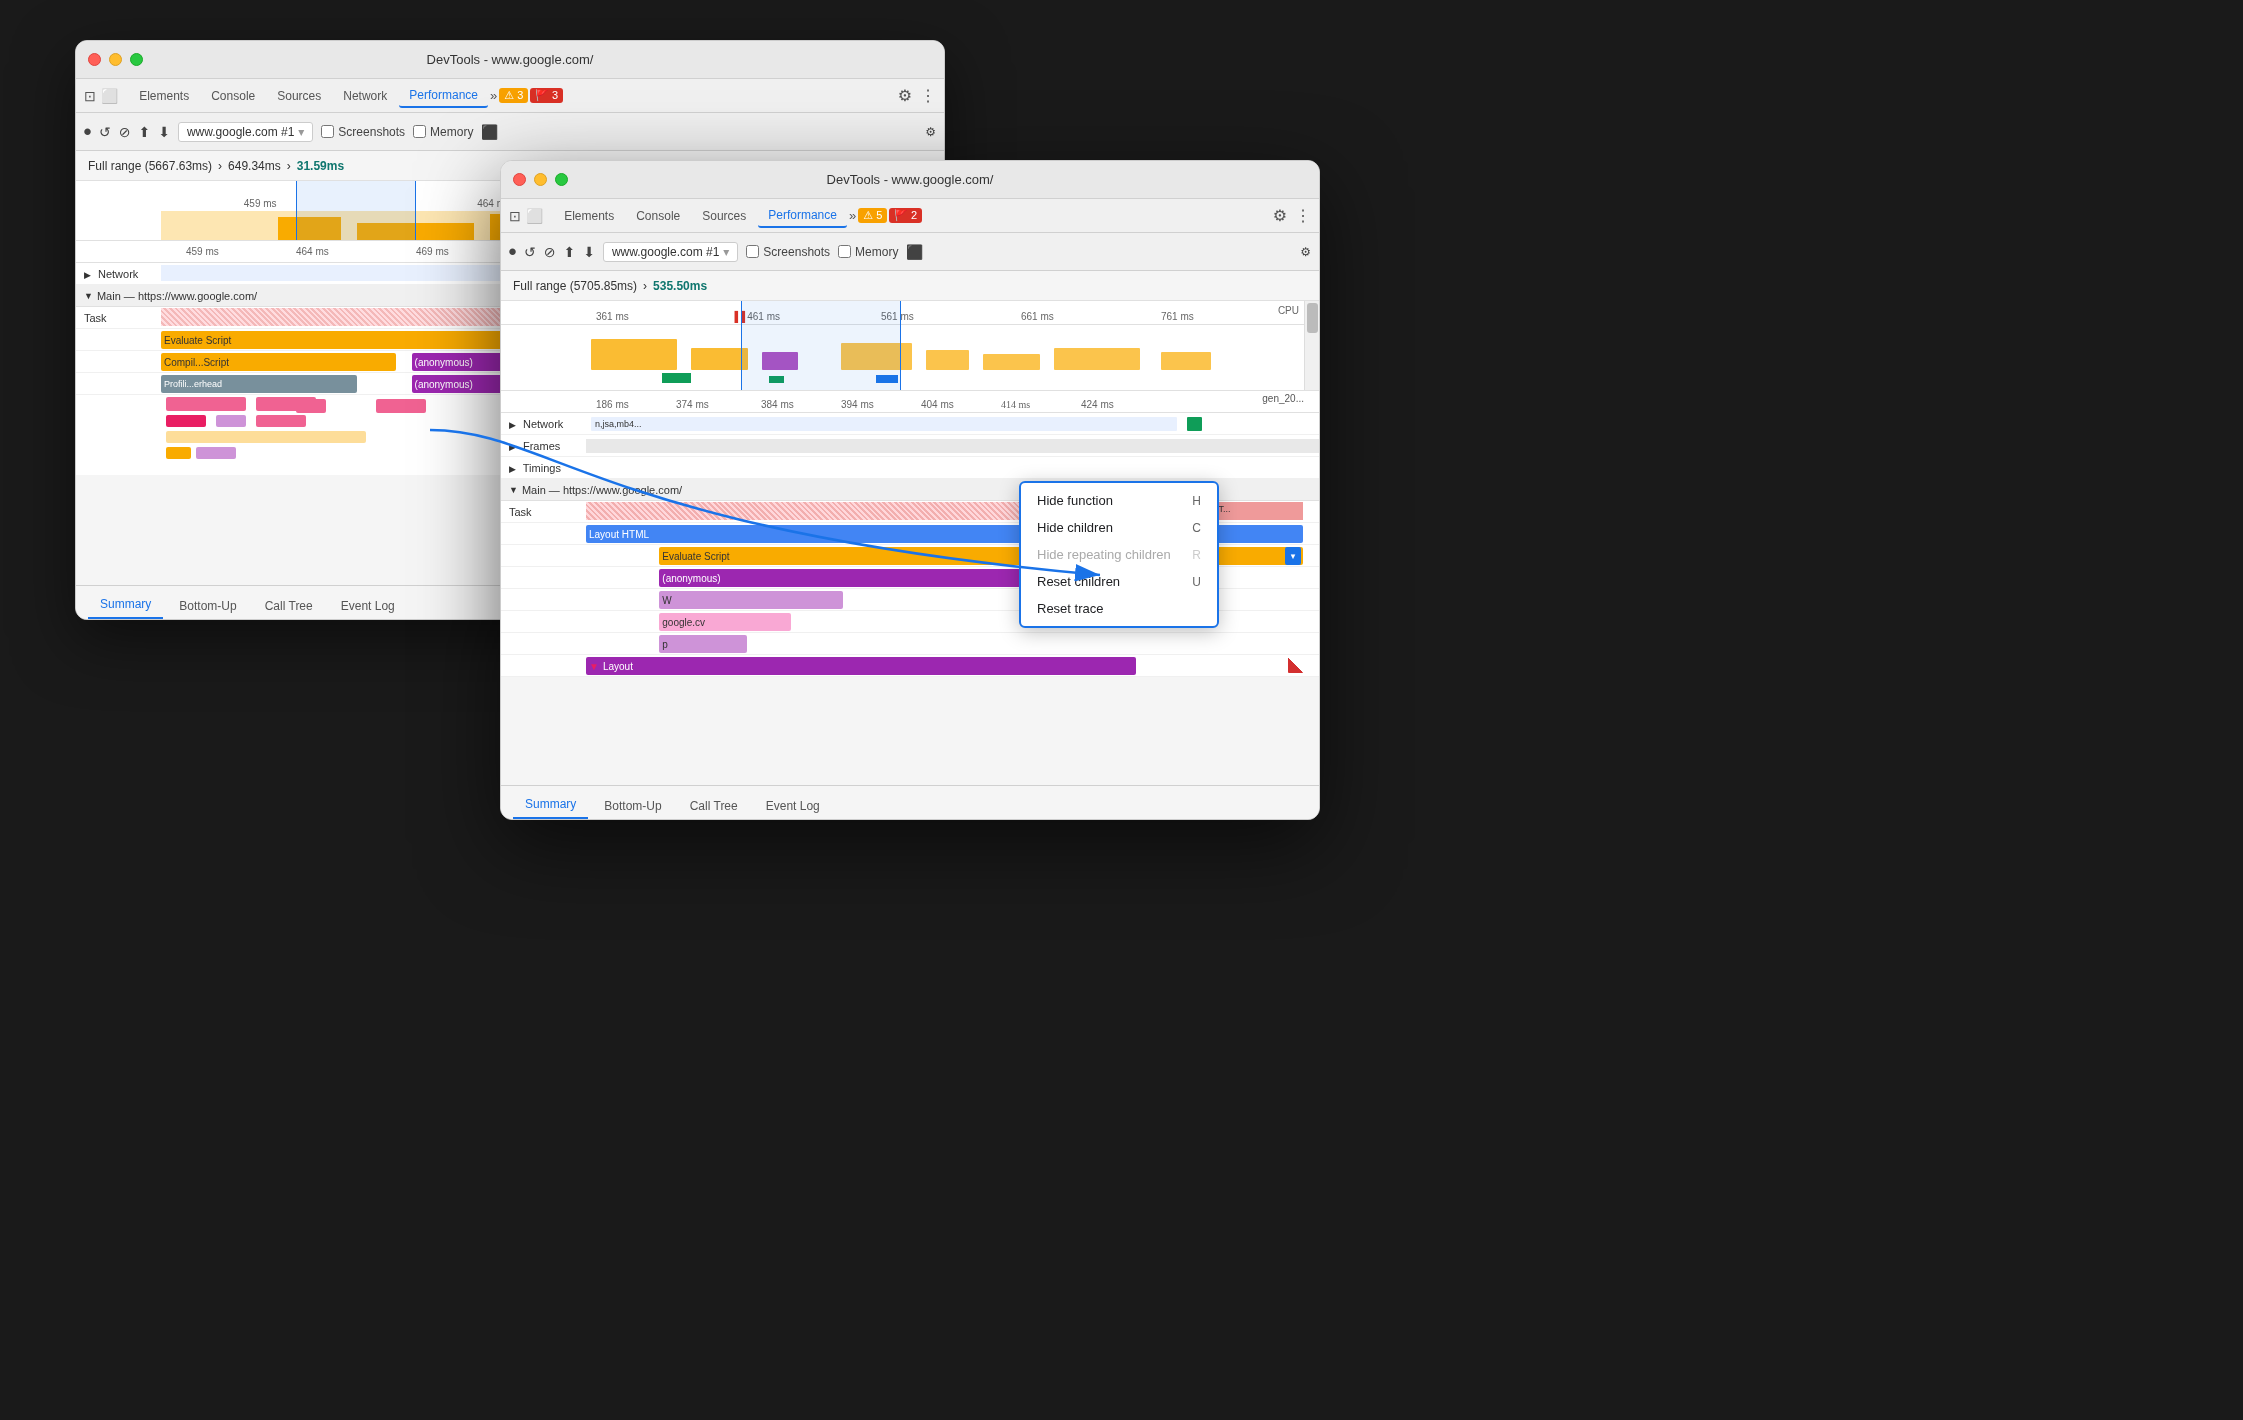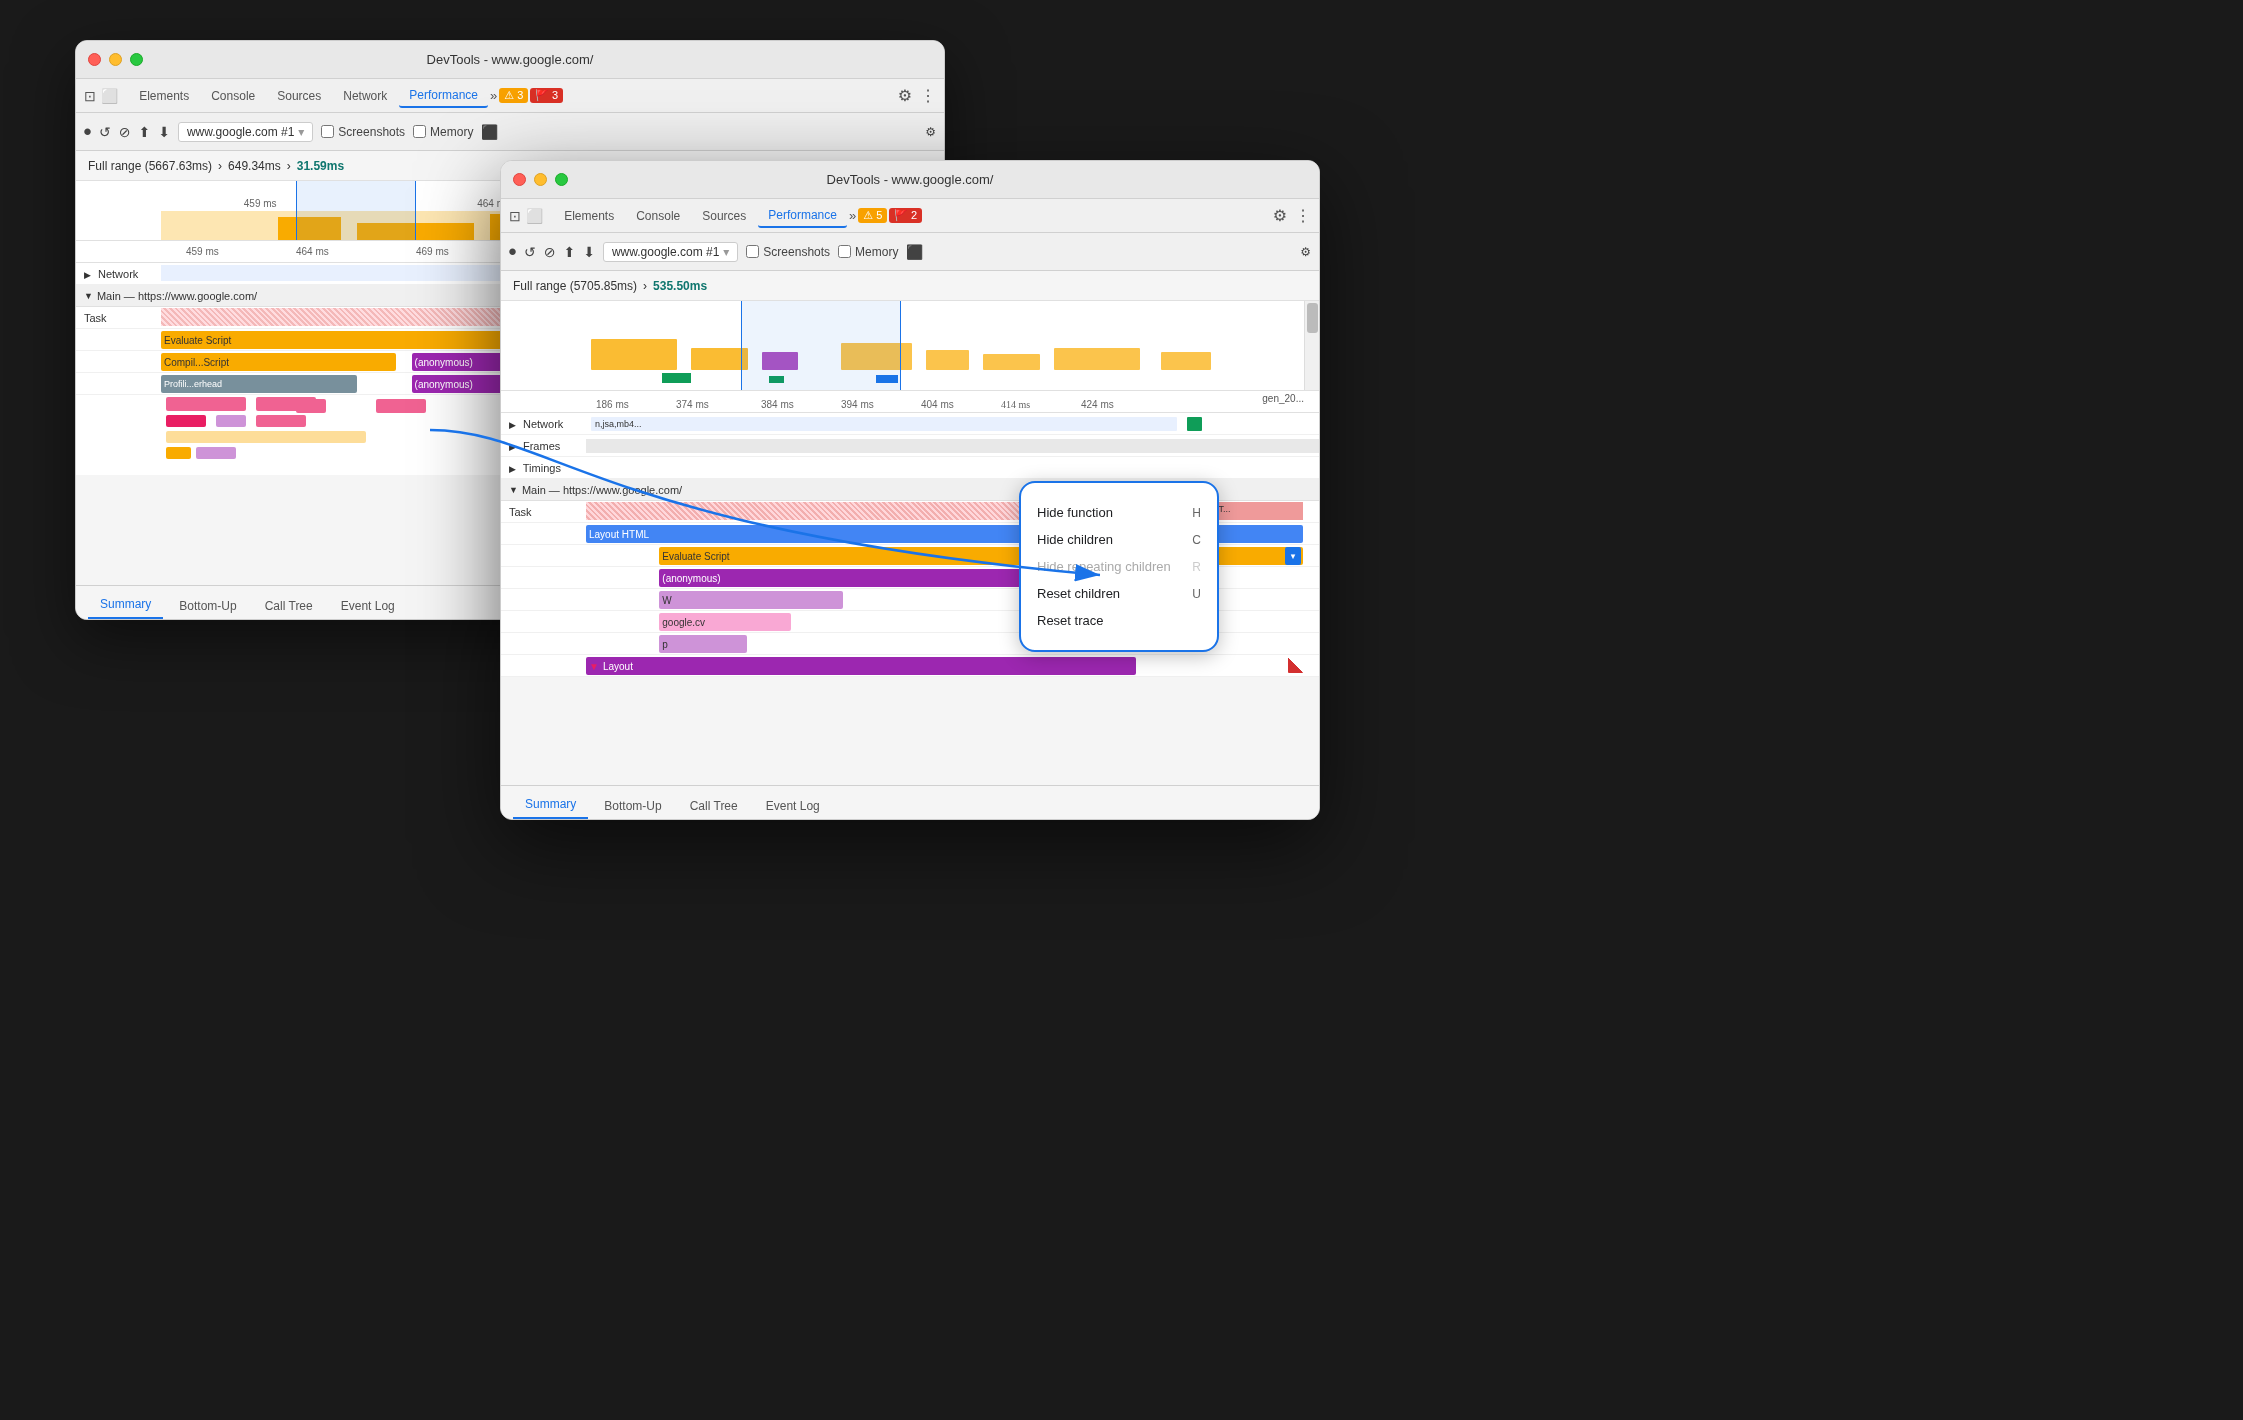--- a/index.html
+++ b/index.html
@@ -212,23 +212,23 @@
     .bottom-tab.active {
       color: #1a73e8;
       border-bottom: 2px solid #1a73e8;
     }
 
     
     .context-menu {
       position: absolute;
       background: white;
       border: 2px solid #1a73e8;
-      border-radius: 16px;
+      border-radius: 6px;
       box-shadow: 0 4px 20px rgba(0,0,0,0.25);
-      padding: 16px 0;
+      padding: 4px 0;
       min-width: 200px;
       z-index: 100;
     }
 
     .context-menu-item {
       display: flex;
       justify-content: space-between;
       align-items: center;
       padding: 6px 16px;
       font-size: 13px;
@@ -528,20 +528,32 @@
   </div>
 
   <div class="range-bar">
     <span>Full range (5705.85ms)</span>
     <span style="margin:0 6px;">›</span>
     <span class="range-highlight">535.50ms</span>
   </div>
 
   <div style="background:white;position:relative;height:90px;border-bottom:1px solid #e0e0e0;overflow:hidden;">
 
+    <div style="height:24px;border-bottom:1px solid #e0e0e0;position:relative;font-size:10px;color:#666;display:flex;align-items:flex-end;padding-bottom:2px;padding-left:90px;">
+      <span style="position:absolute;left:95px;">361 ms</span>
+      <span style="position:absolute;left:230px;display:flex;align-items:center;gap:2px;">
+        <span style="color:#d93025;">▐▐</span>
+        461 ms
+      </span>
+      <span style="position:absolute;left:380px;">561 ms</span>
+      <span style="position:absolute;left:520px;">661 ms</span>
+      <span style="position:absolute;left:660px;">761 ms</span>
+      <span style="position:absolute;right:20px;top:4px;font-size:10px;">CPU</span>
+      <span style="position:absolute;right:20px;top:55px;font-size:10px;">NET</span>
+    </div>
 
     <div style="position:absolute;top:24px;left:90px;right:15px;height:45px;background:white;overflow:hidden;">
       <div style="position:absolute;left:0;width:12%;height:70%;background:#f9ab00;bottom:0;border-radius:1px;opacity:0.8;"></div>
       <div style="position:absolute;left:14%;width:8%;height:50%;background:#f9ab00;bottom:0;border-radius:1px;opacity:0.8;"></div>
       <div style="position:absolute;left:24%;width:5%;height:40%;background:#9c27b0;bottom:0;border-radius:1px;opacity:0.8;"></div>
       <div style="position:absolute;left:35%;width:10%;height:60%;background:#f9ab00;bottom:0;border-radius:1px;opacity:0.7;"></div>
       <div style="position:absolute;left:47%;width:6%;height:45%;background:#f9ab00;bottom:0;border-radius:1px;opacity:0.7;"></div>
       <div style="position:absolute;left:55%;width:8%;height:35%;background:#f9ab00;bottom:0;border-radius:1px;opacity:0.7;"></div>
       <div style="position:absolute;left:65%;width:12%;height:50%;background:#f9ab00;bottom:0;border-radius:1px;opacity:0.7;"></div>
       <div style="position:absolute;left:80%;width:7%;height:40%;background:#f9ab00;bottom:0;border-radius:1px;opacity:0.7;"></div>

